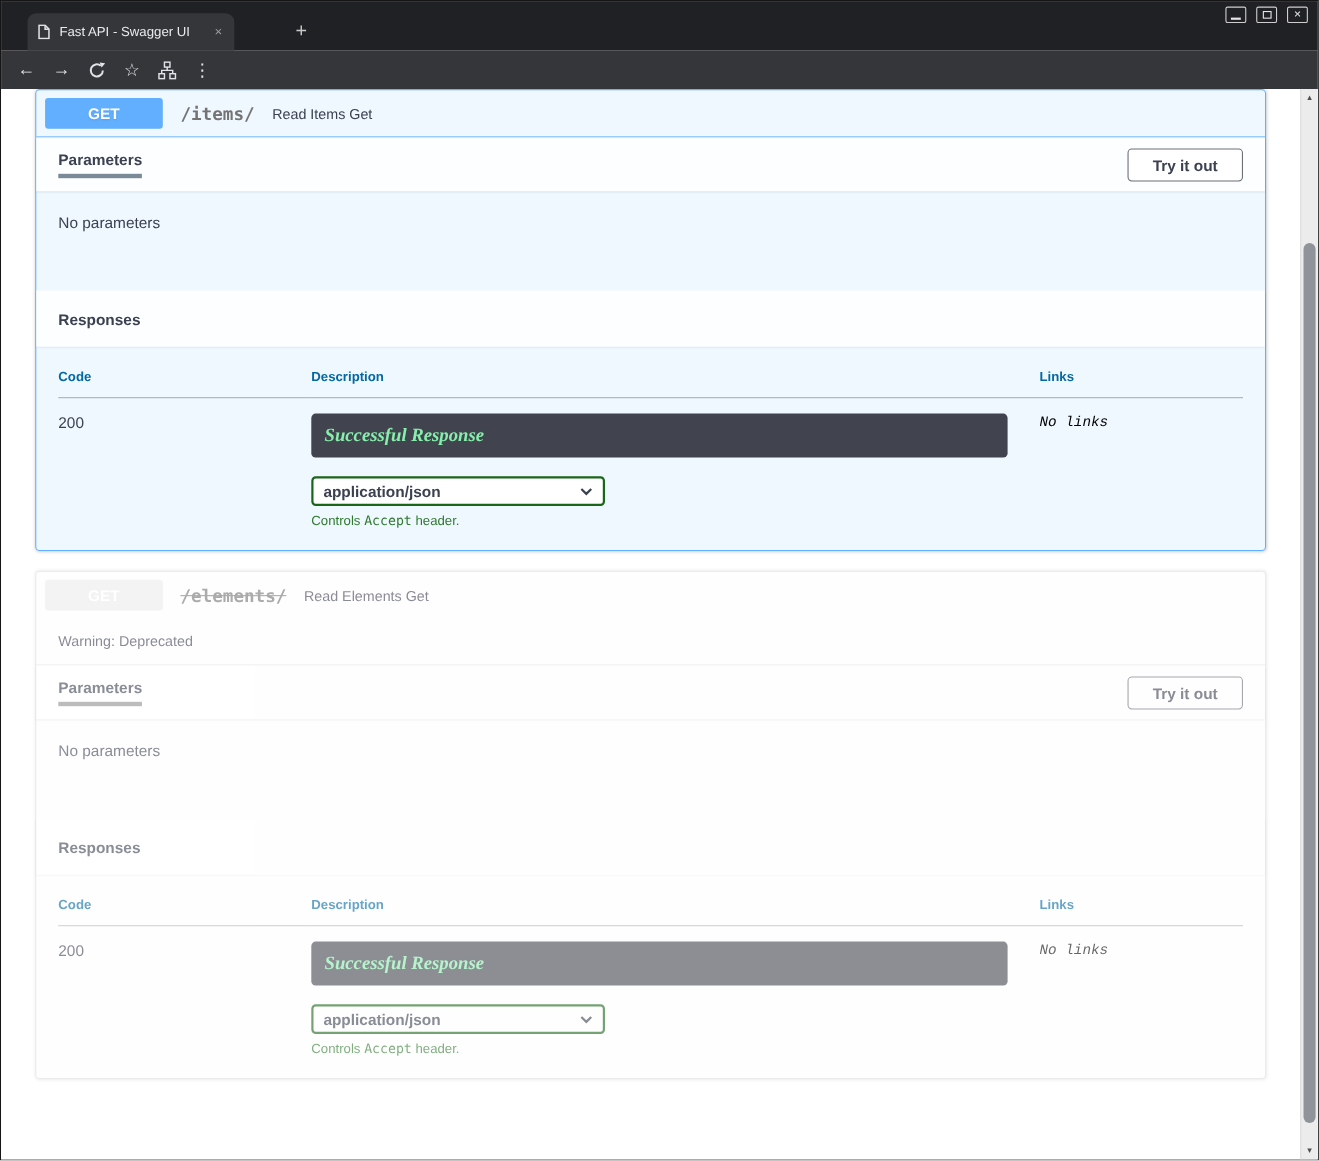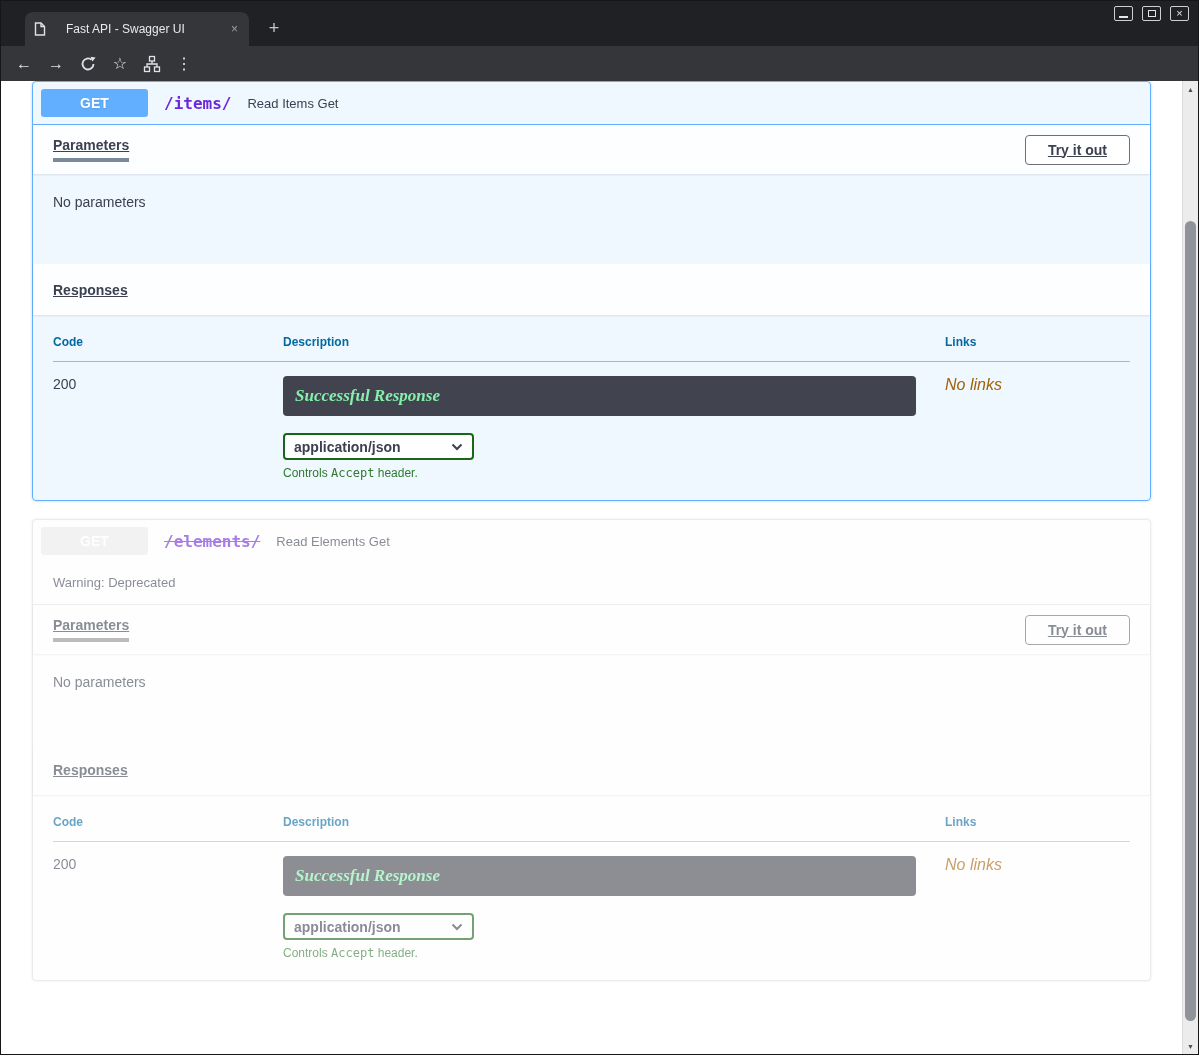--- a/index.html
+++ b/index.html
@@ -10,22 +10,22 @@
             display:flex; flex-direction:column; background:#fff; }
 
   
   .titlebar { height:45px; background:#202124; position:relative; flex:0 0 45px; }
   .win-controls { position:absolute; top:5px; right:9px; display:flex; gap:9px; }
   .win-btn { width:19px; height:15px; border:1px solid #cfcfcf; border-radius:2px;
              display:flex; align-items:center; justify-content:center; cursor:pointer; }
   .min-bar { width:9px; height:2px; background:#e6e6e6; margin-top:7px; display:block; }
   .max-box { width:8px; height:7px; border:1px solid #e6e6e6; display:block; }
   .close-x { color:#e6e6e6; font-size:11px; line-height:1; }
-  .tab { position:absolute; left:24px; bottom:0; width:224px; height:34px; background:#35363a;
-         border-radius:8px 8px 0 0; display:flex; align-items:center; padding:0 9px; gap:20px; cursor:pointer; }
+  .tab { position:absolute; left:24px; bottom:0; width:188px; height:34px; background:#35363a;
+         border-radius:8px 8px 0 0; display:flex; align-items:center; padding:0 9px; gap:8px; cursor:pointer; }
   .tab-title { color:#e8eaed; font-size:12px; flex:1; white-space:nowrap; overflow:hidden; }
   .tab-close { color:#9aa0a6; font-size:12px; padding:0 2px; }
   .new-tab { position:absolute; left:260px; bottom:5px; width:26px; height:26px; color:#c4c7c5;
              font-size:18px; display:flex; align-items:center; justify-content:center; border-radius:50%; }
 
   
   .toolbar { height:35px; background:#35363a; display:flex; align-items:center;
              padding:0 8px; gap:2px; flex:0 0 35px; }
   .tool-icon { width:30px; height:28px; display:flex; align-items:center; justify-content:center;
                color:#dfe3e8; font-size:16px; border-radius:50%; cursor:pointer; flex:0 0 auto; }
@@ -52,47 +52,47 @@
                   margin-bottom:9px; cursor:pointer; }
   .section-head h2 { font-size:24px; font-weight:bold; color:#3b4151; line-height:29px; }
 
   .opblock { border:1px solid #61affe; border-radius:4px; background:rgba(97,175,254,.1);
              box-shadow:0 0 3px rgba(0,0,0,.19); margin-bottom:18px; }
   .opblock-summary { display:flex; align-items:center; padding:7px 8px; gap:10px;
                      border-bottom:1px solid #61affe; cursor:pointer; }
   .method { background:#61affe; color:#fff; font-weight:bold; font-size:14px; width:107px;
             text-align:center; padding:6px 0; border-radius:3px; text-shadow:0 1px 2px rgba(0,0,0,.1); }
   .path { font-family:"DejaVu Sans Mono", monospace; font-weight:bold; font-size:16px;
-          color:#6d28d9; padding:0 6px; }
+          color:#737373; padding:0 6px; }
   .summary-desc { font-size:13px; color:#3b4151; }
 
   .section-header { display:flex; align-items:center; justify-content:space-between;
                     background:rgba(255,255,255,.85); box-shadow:0 1px 2px rgba(0,0,0,.1);
-                    padding:8px 20px; min-height:49px;text-decoration:underline; }
+                    padding:8px 20px; min-height:49px; }
   .tab-item { font-size:14px; font-weight:bold; color:#3b4151; padding-bottom:5px;
               border-bottom:4px solid #7a8a99; cursor:pointer; }
   .try-btn { background:#fff; border:1px solid #6b6f76; border-radius:4px; padding:6px 22px;
              font-weight:bold; font-size:14px; color:#3b4151; cursor:pointer;
              font-family:"Liberation Sans", sans-serif;margin-left:24px; }
   .no-params-wrap { padding:20px; min-height:90px; font-size:14px; color:#3b4151; }
   .responses-header { min-height:51px; }
   .resp-title { font-size:14px; font-weight:bold; color:#3b4151; }
 
   .responses-inner { padding:20px; }
   .res-table { width:100%; border-collapse:collapse; text-align:left; }
   .res-table th { font-size:12px; font-weight:bold; color:#0369a1; padding:0 0 12px 0;
                   border-bottom:1px solid rgba(59,65,81,.2); }
   .res-table td { padding:14px 0 0 0; vertical-align:top; }
   .code-cell { font-size:14px; color:#3b4151; }
-  .links-cell { font-size:16px; font-style:italic; color:#a16207; }
+  .links-cell { font-size:13px; font-style:italic; color:#000000;font-family:Liberation Mono, monospace; }
   .desc-box { background:#41444e; border-radius:4px; padding:10px 12px; color:#86efac;
               font-family:Liberation Serif, serif; font-style:italic; font-weight:bold;
               font-size:17px; max-width:633px; }
   .media-row { margin-top:17px; }
-  .media-select { display:flex; align-items:center; justify-content:space-between; width:191px;
+  .media-select { display:flex; align-items:center; justify-content:space-between; width:267px;
                   height:27px; border:2px solid #196619; border-radius:4px; background:#fff;
                   padding:0 9px; font-size:14px; font-weight:bold; color:#3b4151; cursor:pointer; }
   .accept-note { margin-top:6px; font-size:12px; color:#2f7a2f; }
   .accept-note code { font-family:"DejaVu Sans Mono", monospace; font-size:12px; color:#2f7a2f; }
 
   
   .opblock.deprecated { border-color:#ebebeb; background:#fefefe; box-shadow:0 0 3px rgba(0,0,0,.08); }
   .deprecated .op-inner { opacity:.6; }
   .deprecated .method { background:#ebebeb; color:#fff; text-shadow:none; }
   .deprecated .path { text-decoration:line-through; }

